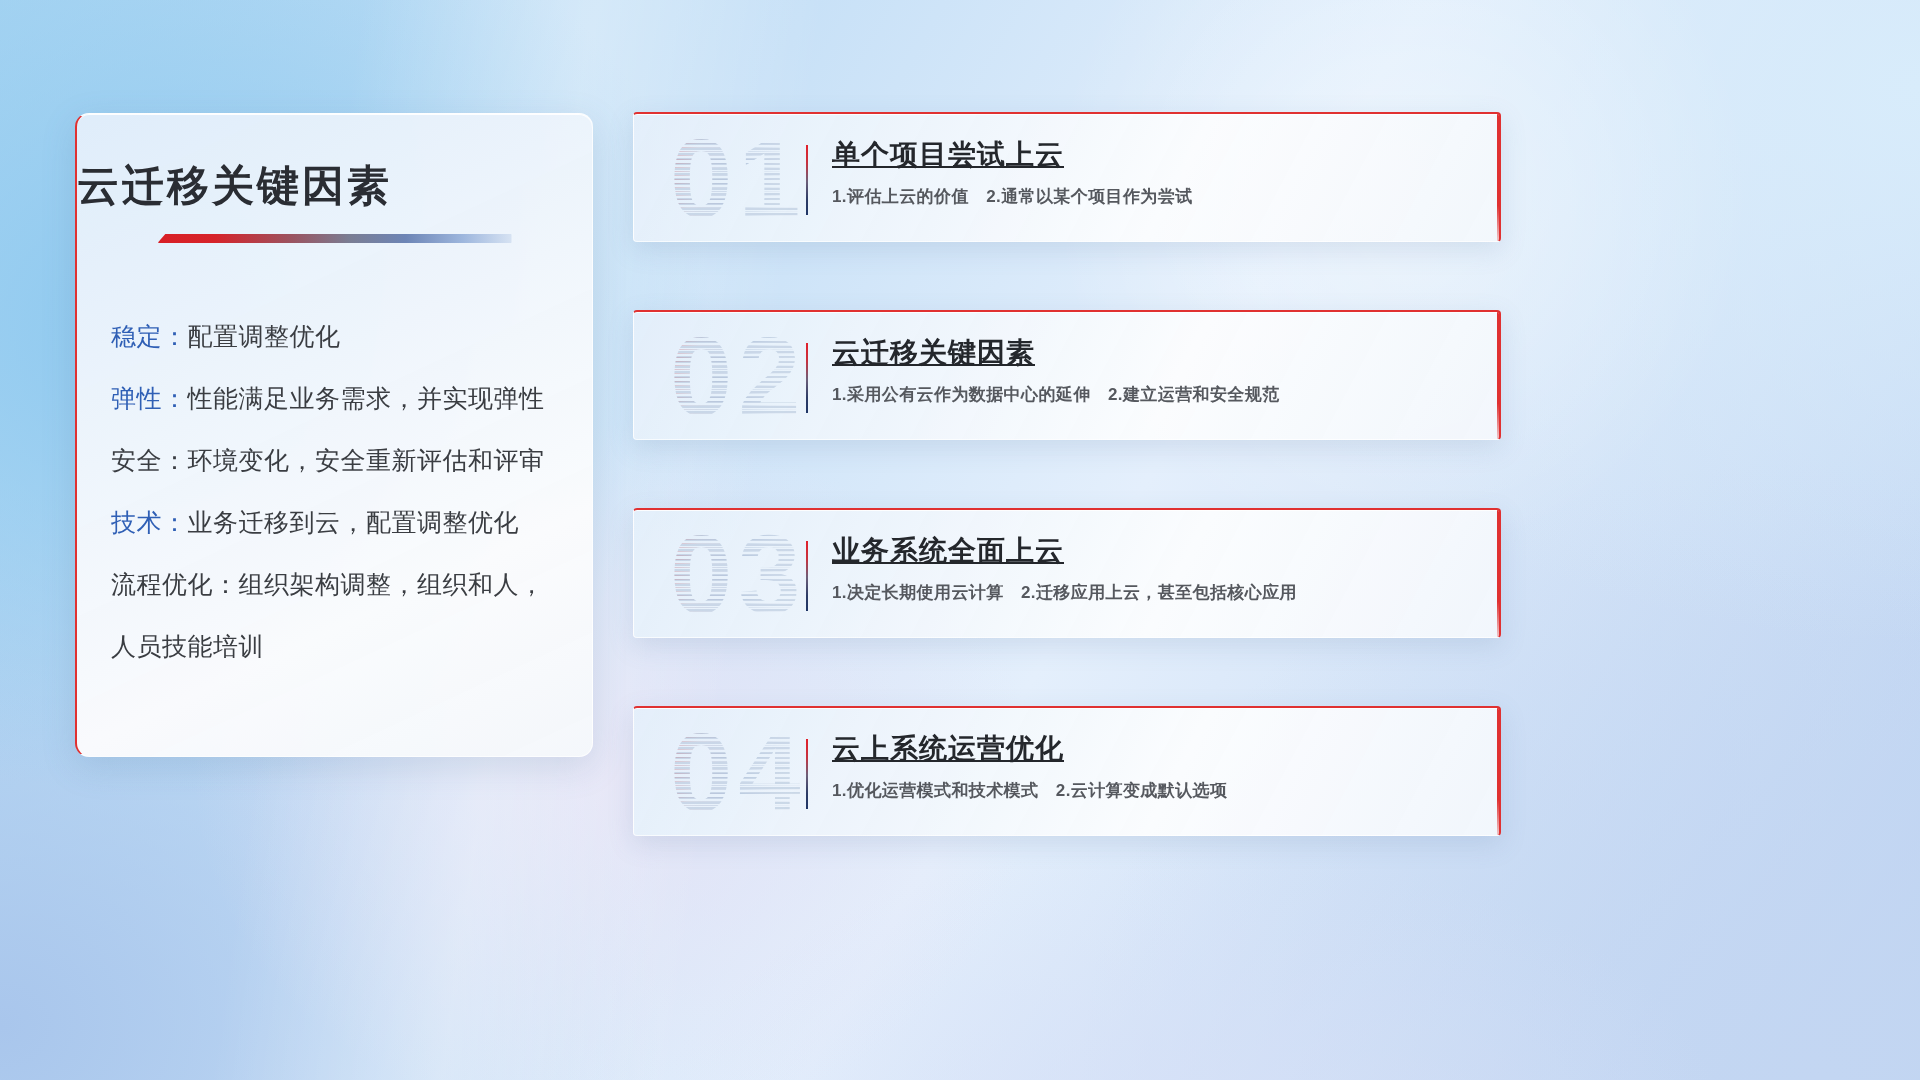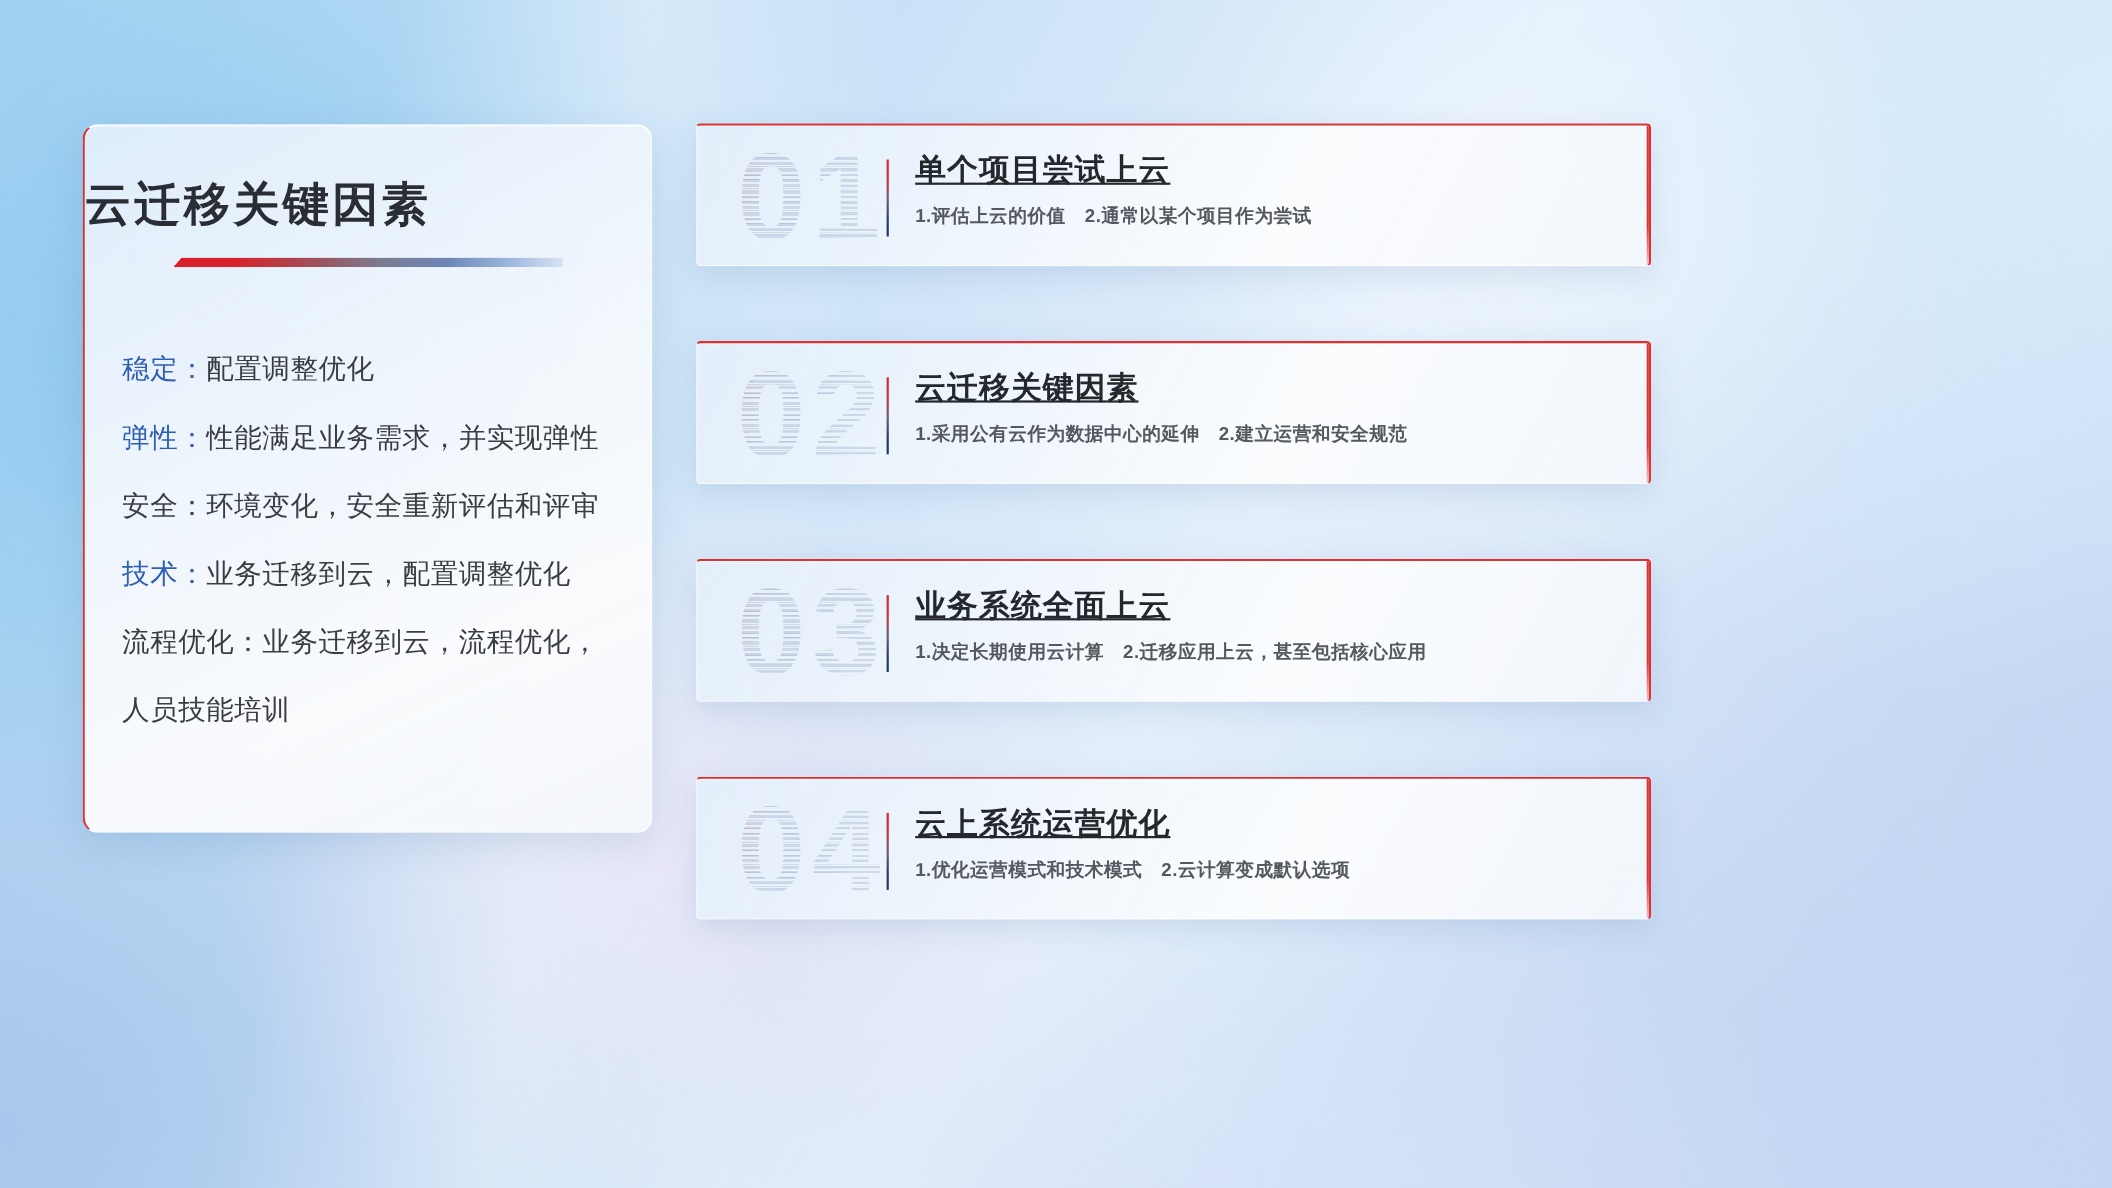--- a/index.html
+++ b/index.html
@@ -136,21 +136,21 @@
       <div class="factor-line">
         <span class="factor-key accent">弹性：</span><span class="factor-value">性能满足业务需求，并实现弹性</span>
       </div>
       <div class="factor-line">
         <span class="factor-key">安全：</span><span class="factor-value">环境变化，安全重新评估和评审</span>
       </div>
       <div class="factor-line">
         <span class="factor-key accent">技术：</span><span class="factor-value">业务迁移到云，配置调整优化</span>
       </div>
       <div class="factor-line">
-        <span class="factor-key">流程优化：</span><span class="factor-value">业务迁移到云，流程优化，</span>
+        <span class="factor-key">流程优化：</span><span class="factor-value">组织架构调整，组织和人，</span>
       </div>
       <div class="factor-line">
         <span class="factor-key"></span><span class="factor-value">人员技能培训</span>
       </div>
     </div>
   </section>
 
   <section id="steps">
 
     <article class="step-card">

